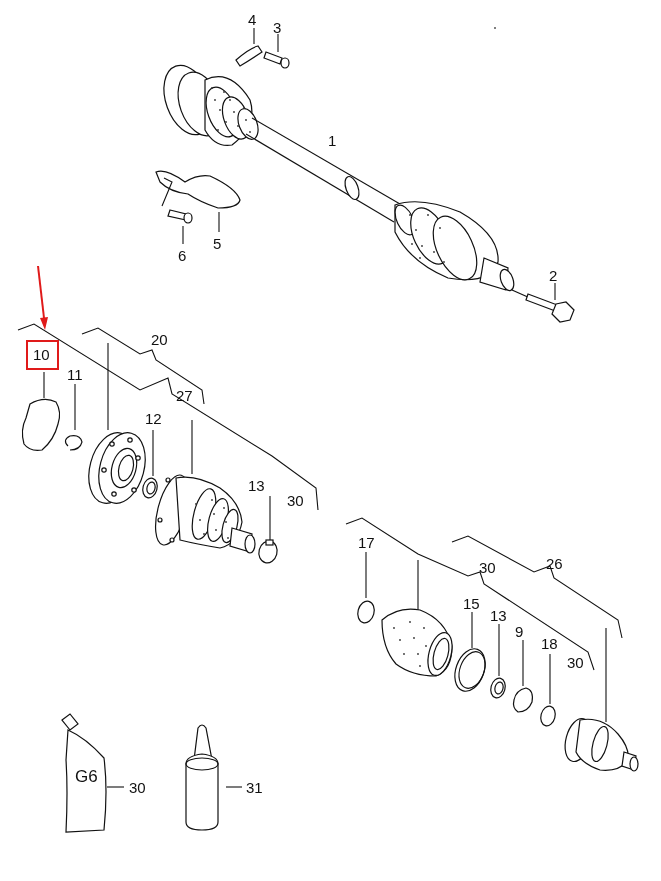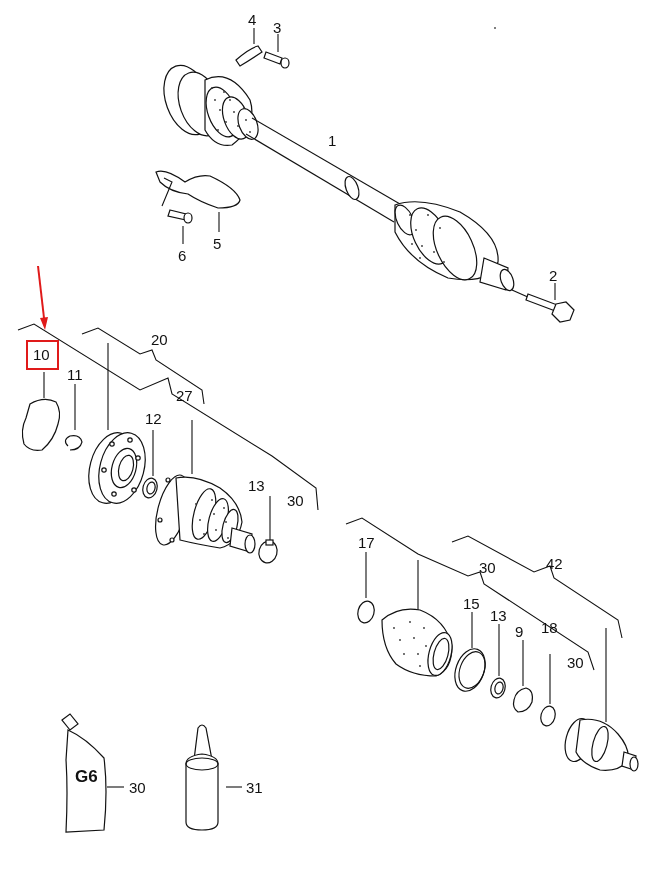--- a/index.html
+++ b/index.html
@@ -243,21 +243,21 @@
 <span class="lbl" style="left:549px;top:268px">2</span>
 <span class="lbl" style="left:33px;top:347px">10</span>
 <span class="lbl" style="left:67px;top:367px">11</span>
 <span class="lbl" style="left:151px;top:332px">20</span>
 <span class="lbl" style="left:176px;top:388px">27</span>
 <span class="lbl" style="left:145px;top:411px">12</span>
 <span class="lbl" style="left:248px;top:478px">13</span>
 <span class="lbl" style="left:287px;top:493px">30</span>
 <span class="lbl" style="left:358px;top:535px">17</span>
 <span class="lbl" style="left:479px;top:560px">30</span>
-<span class="lbl" style="left:546px;top:556px">42</span>
+<span class="lbl" style="left:546px;top:556px">26</span>
 <span class="lbl" style="left:463px;top:596px">15</span>
 <span class="lbl" style="left:490px;top:608px">13</span>
 <span class="lbl" style="left:515px;top:624px">9</span>
-<span class="lbl" style="left:541px;top:620px">18</span>
+<span class="lbl" style="left:541px;top:636px">18</span>
 <span class="lbl" style="left:567px;top:655px">30</span>
 <span class="lbl" style="left:129px;top:780px">30</span>
 <span class="lbl" style="left:246px;top:780px">31</span>
-<span class="lbl" style="left:75px;top:768px;font-weight:bold;font-size:17px">G6</span>
+<span class="lbl" style="left:75px;top:768px;font-weight:normal;font-size:17px">G6</span>
 
 </body></html>

